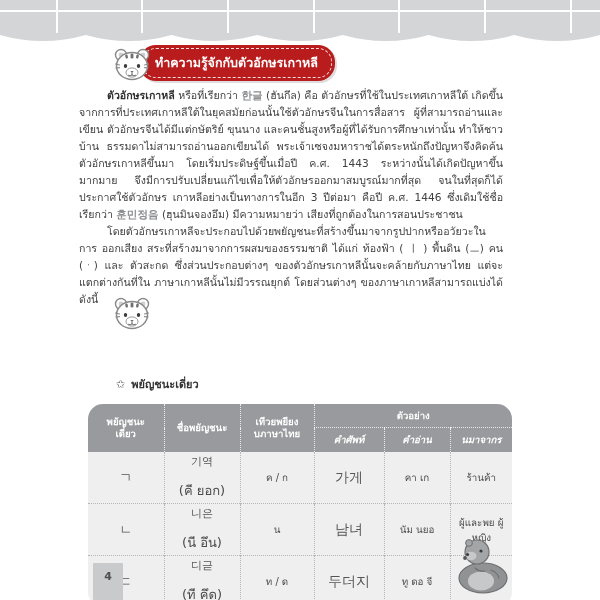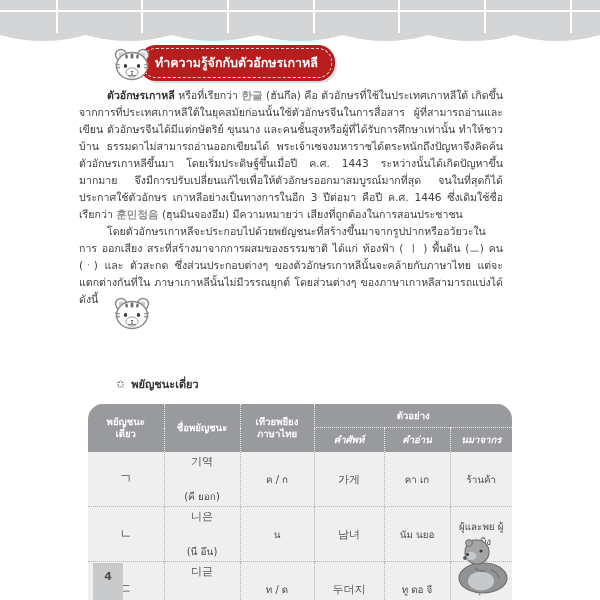--- a/index.html
+++ b/index.html
@@ -46,22 +46,22 @@
   thead th.example{border-bottom:1.6px dotted rgba(255,255,255,.8);height:19px;}
   thead th.subh{height:20px;font-style:italic;}
   tbody td{
     background:#efeff0;text-align:center;vertical-align:middle;font-size:9.8px;
     color:#4a4a4a;height:44px;padding:2px;
   }
   tbody td.vsep{border-left:1.6px dotted #b4b6b8;}
   tbody tr + tr td{border-top:1.6px dotted #b4b6b8;}
   td .letter{font-size:13px;color:#555;}
   td .nkr{font-size:11px;color:#555;display:block;text-align:center;}
-  td .nth{font-size:10px;color:#4a4a4a;display:block;margin-top:20px;}
-  td .word{font-size:11px;color:#555;}
+  td .nth{font-size:13px;color:#4a4a4a;display:block;margin-top:11px;}
+  td .word{font-size:14px;color:#555;}
   
   .pagenum{
     position:absolute;left:93px;top:563px;width:30px;height:37px;background:#c8cacc;
     color:#4f4f4f;font-weight:bold;font-size:11px;text-align:center;padding-top:7px;
     box-sizing:border-box;
   }
   .mole{position:absolute;left:451px;top:534px;z-index:3;}
 </style>
 </head>
 <body>
@@ -131,21 +131,21 @@
           <col style="width:76px">
           <col style="width:74px">
         <col style="width:70px">
           <col style="width:66px">
           <col style="width:62px">
       </colgroup>
       <thead>
         <tr>
           <th rowspan="2"><span>พยัญชนะ</span><br><span>เดี่ยว</span></th>
           <th rowspan="2" class="vsep">ชื่อพยัญชนะ</th>
-          <th rowspan="2" class="vsep"><span>เทีวยพยียง</span><br><span>ภาษาไทย</span></th>
+          <th rowspan="2" class="vsep"><span>เทีวยพยียง</span><br><span>บภาษาไทย</span></th>
           <th colspan="3" class="vsep example">ตัวอย่าง</th>
         </tr>
         <tr>
           <th class="vsep subh">คำศัพท์</th>
           <th class="vsep subh">คำอ่าน</th>
           <th class="vsep subh">นมาจากร</th>
         </tr>
       </thead>
       <tbody>
         <tr>

